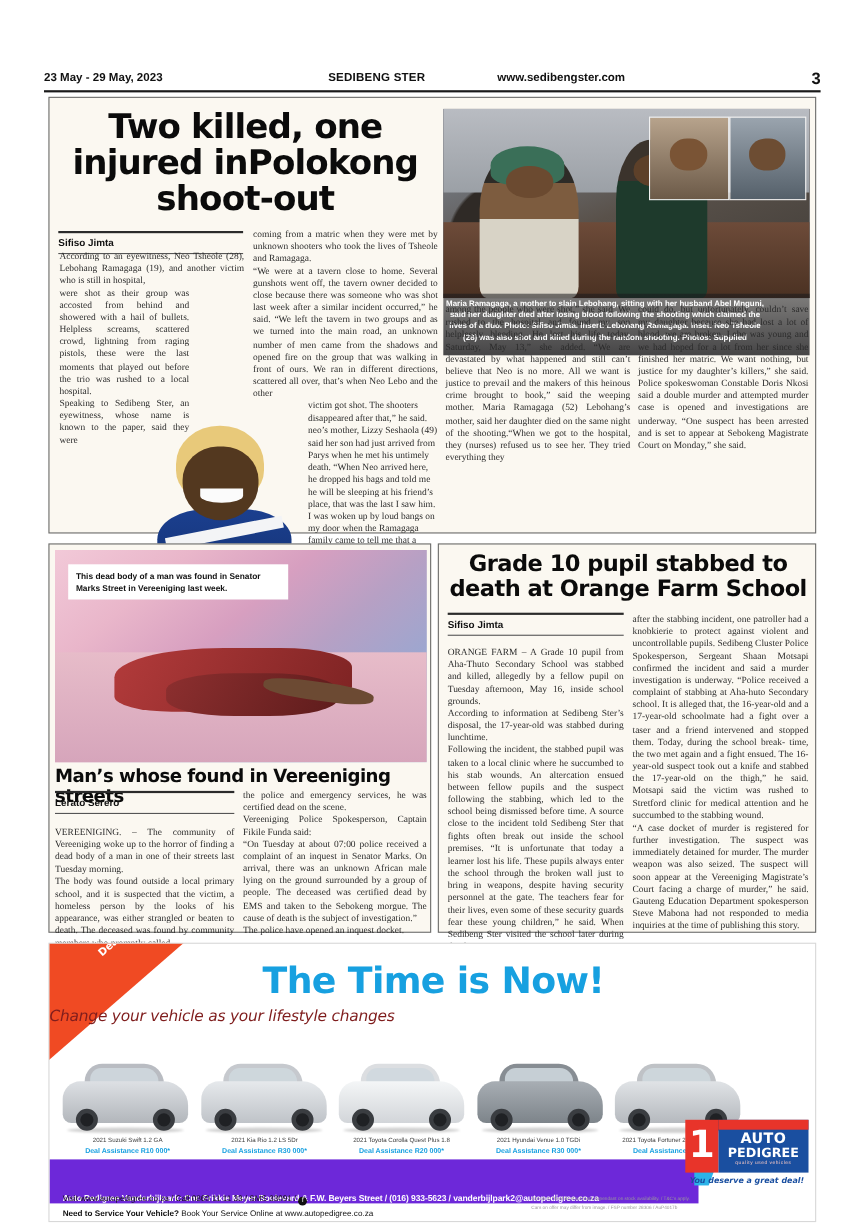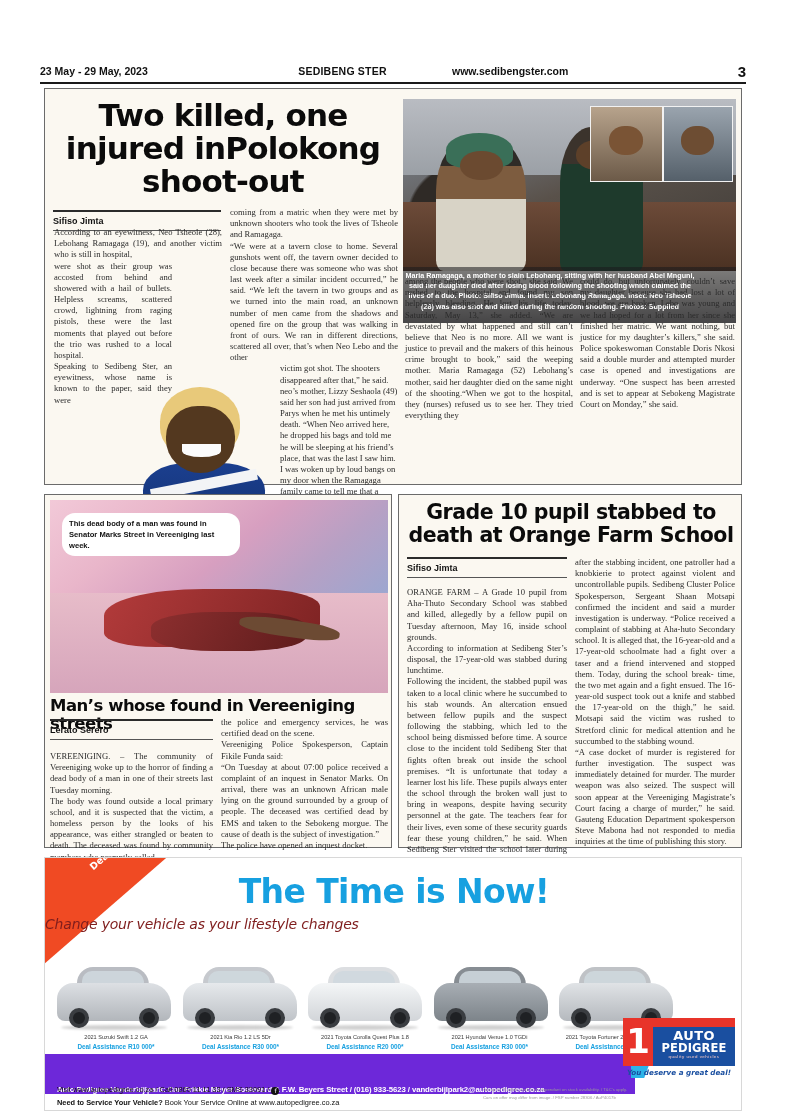--- a/index.html
+++ b/index.html
@@ -126,24 +126,24 @@
     background:linear-gradient(140deg,#f2c9d8 0%,#e9b6ca 22%,#d79fc0 42%,#b7a0c4 60%,#9ea6cf 78%,#cfd6e6 100%); }
   .p2-ground { position:absolute; left:0; bottom:0; width:100%; height:52%;
     background:linear-gradient(180deg,#e7bcc9,#d6a5bb); }
   .p2-body { position:absolute; left:16%; top:46%; width:64%; height:30%;
     background:linear-gradient(120deg,#b33b3b,#7d2323); border-radius:46% 30% 40% 24%; }
   .p2-body2 { position:absolute; left:30%; top:58%; width:46%; height:20%;
     background:linear-gradient(120deg,#8d2f2f,#5e1c1c); border-radius:40%; }
   .p2-limb { position:absolute; left:56%; top:62%; width:30%; height:9%;
     background:#6c4a33; border-radius:40%; transform:rotate(8deg); }
   .caption2 {
-    position:absolute; left:17px; top:18px; width:178px;
+    position:absolute; left:17px; top:18px; width:200px;
     background:#ffffff; padding:5px 7px;
     font-family:"Liberation Sans", sans-serif; font-weight:bold;
-    font-size:7.6px; line-height:1.45; color:#111;border-radius:13px;
+    font-size:7.6px; line-height:1.45; color:#111;
   }
   .headline2 {
     position:absolute; left:5px; top:202px; width:338px;
     font-family:"DejaVu Sans", sans-serif; font-weight:bold;
     font-size:16.5px; line-height:1.08; color:#0b0b0b; letter-spacing:-0.5px;
   }
   .byline2-wrap { position:absolute; left:5px; top:224px; width:163px; }
   #s2c1 { position:absolute; left:5px; top:256px; width:163px; }
   #s2c2 { position:absolute; left:176px; top:222px; width:167px; }
 

